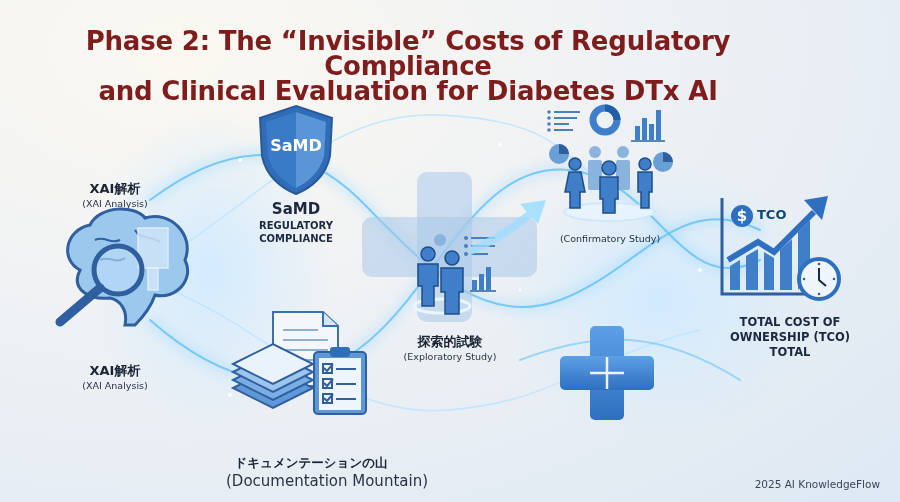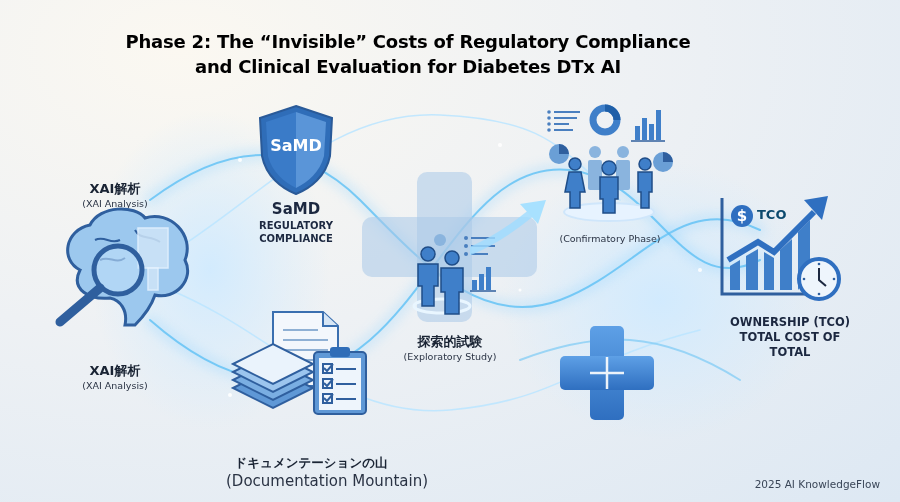--- a/index.html
+++ b/index.html
@@ -1,20 +1,20 @@
 <!DOCTYPE html>
 <html><head>
 <meta charset="utf-8">
 <style>
   html,body{margin:0;padding:0;}
   body{width:900px;height:502px;overflow:hidden;position:relative;
     font-family:"DejaVu Sans","Liberation Sans",sans-serif;
     background:radial-gradient(ellipse at 20% 10%, #fbf8f1 0%, #eef1f4 45%, #dde8f3 100%);}
   .abs{position:absolute;}
-  .title{left:0;top:29px;width:816px;text-align:center;color:#000000;font-weight:bold;font-size:18px;line-height:25px;letter-spacing:-0.2px;}
+  .title{left:0;top:29px;width:816px;text-align:center;color:#7f1d1d;font-weight:bold;font-size:26px;line-height:25px;letter-spacing:-0.2px;}
   .lbl-jp{font-weight:bold;color:#1a2434;text-align:center;white-space:nowrap;margin-top:24px;}
   .lbl-en{color:#2a3344;text-align:center;white-space:nowrap;}
   .caps{font-weight:bold;color:#1c2840;text-align:center;line-height:15px;white-space:nowrap;}
   .flow svg{position:absolute;left:0;top:0;}
   .footer{right:20px;bottom:12px;font-size:10.5px;color:#3a4658;}
 </style>
 </head>
 <body>
 
 <div class="abs flow" style="left:0;top:0;width:900px;height:502px;">
@@ -216,21 +216,21 @@
       <circle cx="30" cy="60" r="6"></circle>
         <path d="M24 68 h12 l4 20 h-5 v16 h-10 v-16 h-5 z"></path>
       <circle cx="64" cy="64" r="7"></circle>
         <path d="M55 73 h18 v22 h-3 v14 h-12 v-14 h-3 z"></path>
       <circle cx="100" cy="60" r="6"></circle>
         <path d="M93 68 h14 v20 h-3 v16 h-8 v-16 h-3 z"></path>
     </g>
   </svg>
 </div>
 <div class="abs" style="left:548px;top:233px;width:124px;">
-  <div class="lbl-en" style="font-size:9.5px;">(Confirmatory Phase)</div>
+  <div class="lbl-en" style="font-size:9.5px;">(Confirmatory Study)</div>
 </div>
 
 <div class="abs" style="left:557px;top:323px;width:100px;height:100px;">
   <svg width="100" height="100" viewBox="0 0 100 100">
     <defs>
         <linearGradient id="crossG" x1="0" y1="0" x2="0" y2="1">
           <stop offset="0" stop-color="#5ea0e6"></stop>
           <stop offset="1" stop-color="#2f6fc0"></stop>
         </linearGradient>
       </defs>
@@ -265,18 +265,18 @@
     <g fill="#2f5f9e">
         <circle cx="23" cy="8" r="1.3"></circle>
         <circle cx="38" cy="23" r="1.3"></circle>
         <circle cx="23" cy="38" r="1.3"></circle>
         <circle cx="8" cy="23" r="1.3"></circle>
       </g>
     <path d="M23 12 V 24 L 30 30" fill="none" stroke="#1c2840" stroke-width="2"></path>
   </svg>
 </div>
 <div class="abs" style="left:700px;top:315px;width:180px;">
+  <div class="caps" style="font-size:11.5px;">TOTAL COST OF</div>
   <div class="caps" style="font-size:11.5px;">OWNERSHIP (TCO)</div>
-  <div class="caps" style="font-size:11.5px;">TOTAL COST OF</div>
   <div class="caps" style="font-size:11.5px;">TOTAL</div>
 </div>
 
 <div class="abs footer">2025 AI KnowledgeFlow</div>
 
 </body></html>

